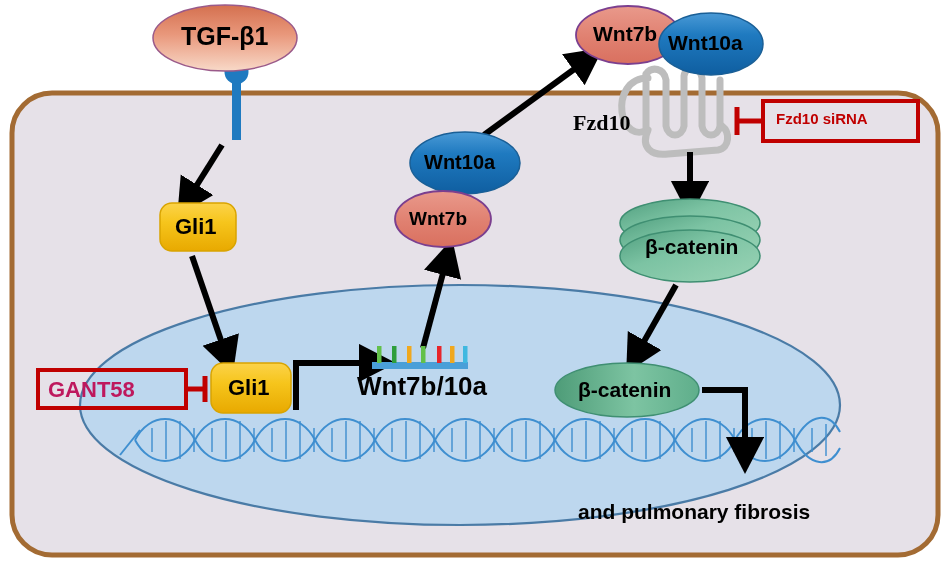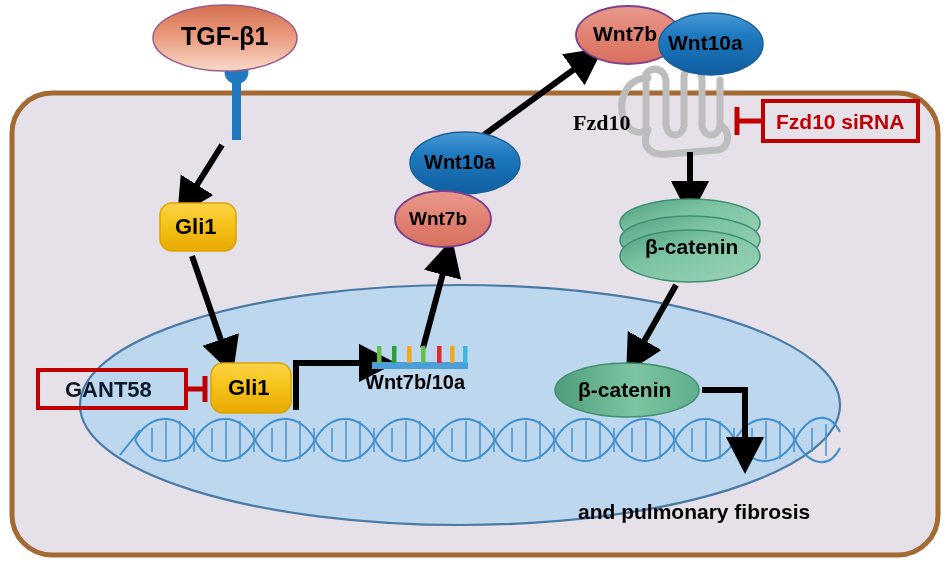--- a/index.html
+++ b/index.html
@@ -236,22 +236,22 @@
 <div class="lbl" style="left:175px;top:214px;font-size:22px;">Gli1</div>
 
 <div class="lbl" style="left:228px;top:375px;font-size:22px;">Gli1</div>
 
 <div class="lbl" style="left:573px;top:110px;font-size:22px;font-family:Liberation Serif, serif;">Fzd10</div>
 
 <div class="lbl" style="left:645px;top:235px;font-size:21px;">β-catenin</div>
 
 <div class="lbl" style="left:578px;top:378px;font-size:21px;">β-catenin</div>
 
-<div class="lbl" style="left:365px;top:371px;font-size:20px;">Wnt7b/10a</div>
-
-<div class="lbl" style="left:65px;top:377px;font-size:22px;color:#0f172a;">GANT58</div>
-
-<div class="lbl" style="left:776px;top:110px;font-size:21px;color:#c00000;">Fzd10 siRNA</div>
+<div class="lbl" style="left:357px;top:371px;font-size:26px;">Wnt7b/10a</div>
+
+<div class="lbl" style="left:48px;top:377px;font-size:22px;color:#be185d;">GANT58</div>
+
+<div class="lbl" style="left:776px;top:110px;font-size:15px;color:#c00000;">Fzd10 siRNA</div>
 
 
 <div class="lbl" style="left:578px;top:500px;font-size:21px;text-align:right;">and pulmonary fibrosis</div>
 
 </div>
 
 </body></html>

